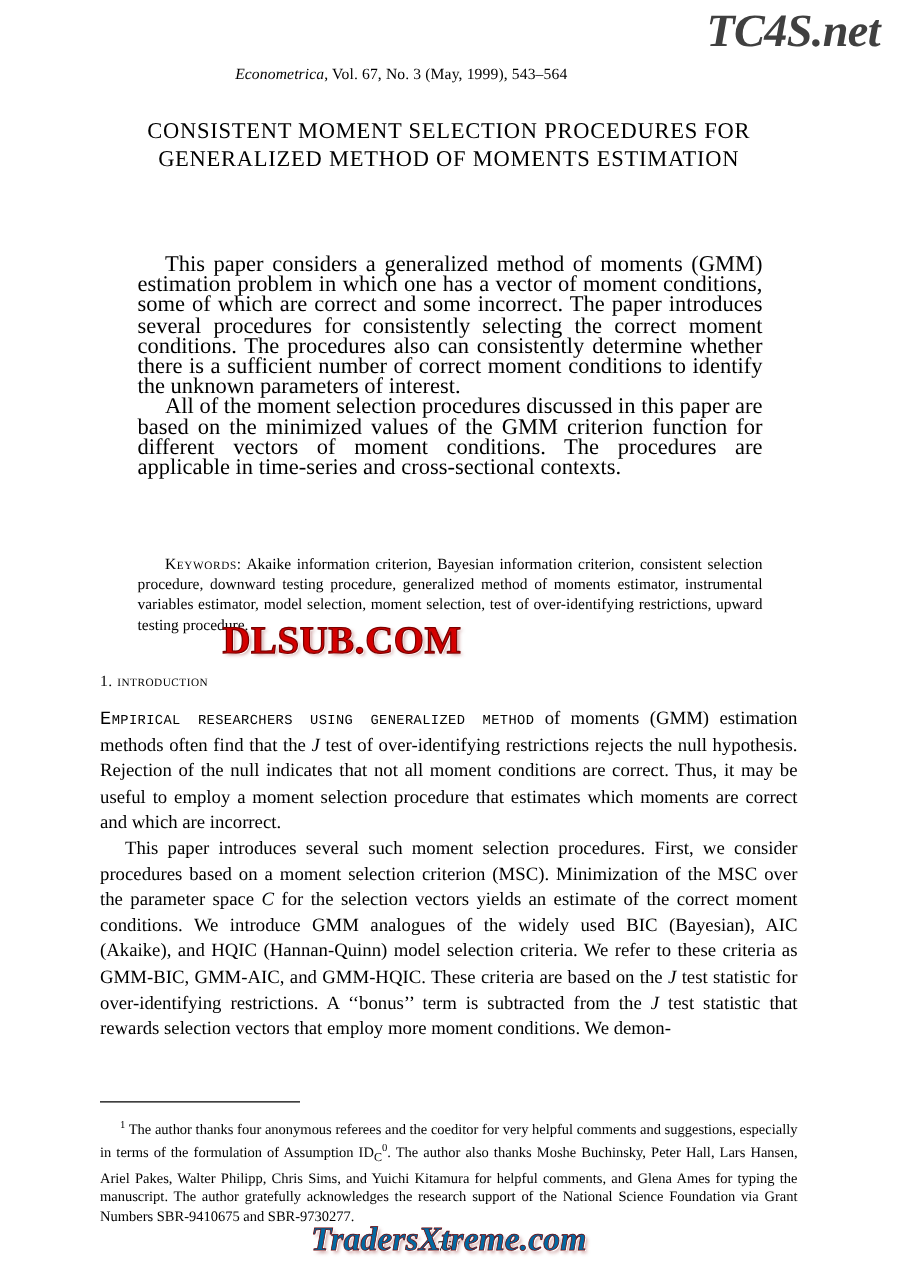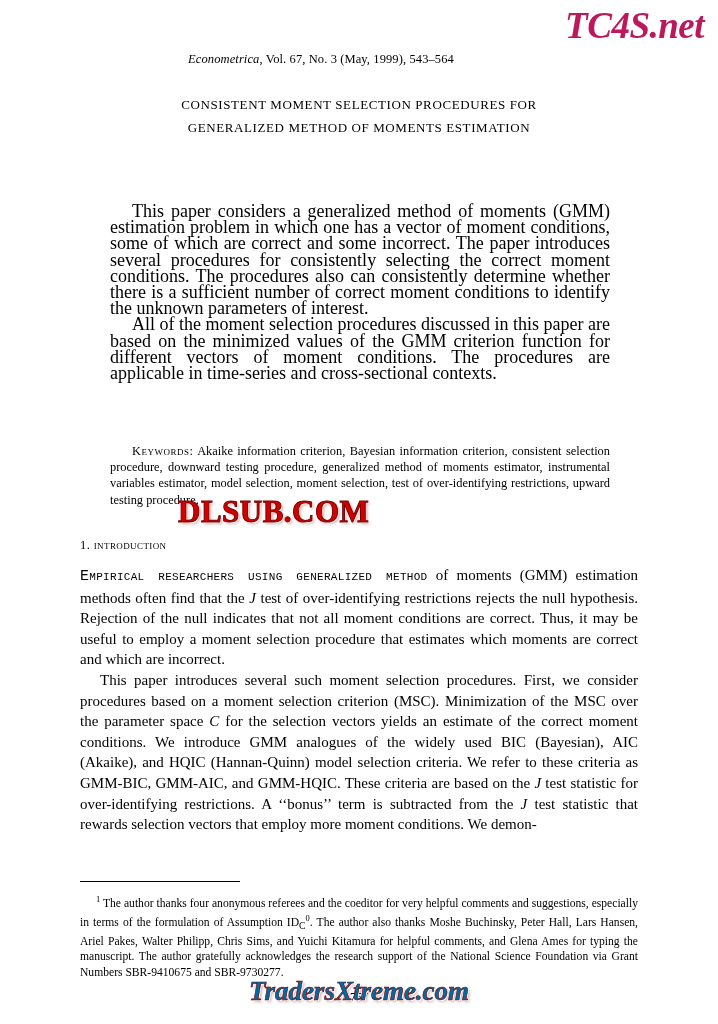--- a/index.html
+++ b/index.html
@@ -36,21 +36,21 @@
   
   .title-block {
     position: absolute;
     top: 93px;
     left: 80px;
     width: 558px;
     text-align: center;
     line-height: 23px;
   }
   .title-line {
-    font-size: 13px;
+    font-size: 18px;
     letter-spacing: 0.6px;
     font-variant: small-caps;
     text-transform: uppercase;
   }
   .byline {
     position: absolute;
     top: 152px;
     left: 80px;
     width: 558px;
     text-align: center;
@@ -152,21 +152,21 @@
 
   
   .wm-tc4s {
     position: absolute;
     top: 4px;
     right: 14px;
     font-family: "Liberation Serif", serif;
     font-size: 37px;
     font-weight: bold;
     font-style: italic;
-    color: #be185d;
+    color: #404040;
     text-shadow: 2px 2px 2px rgba(255,255,255,0.85), -1px -1px 1px rgba(255,255,255,0.7);
     letter-spacing: -0.5px;
   }
   .wm-dlsub {
     position: absolute;
     top: 494px;
     left: 178px;
     font-family: "Liberation Serif", serif;
     font-size: 31px;
     font-weight: bold;

